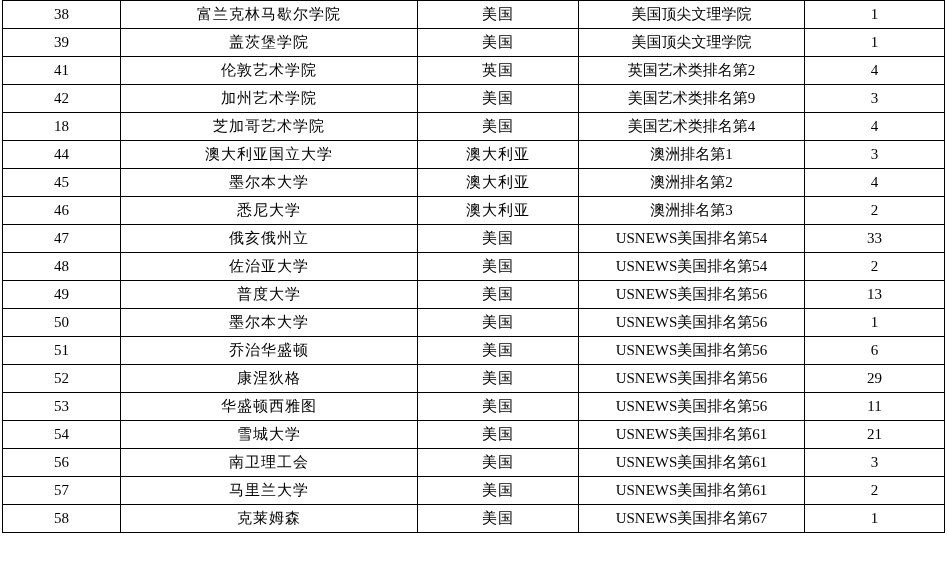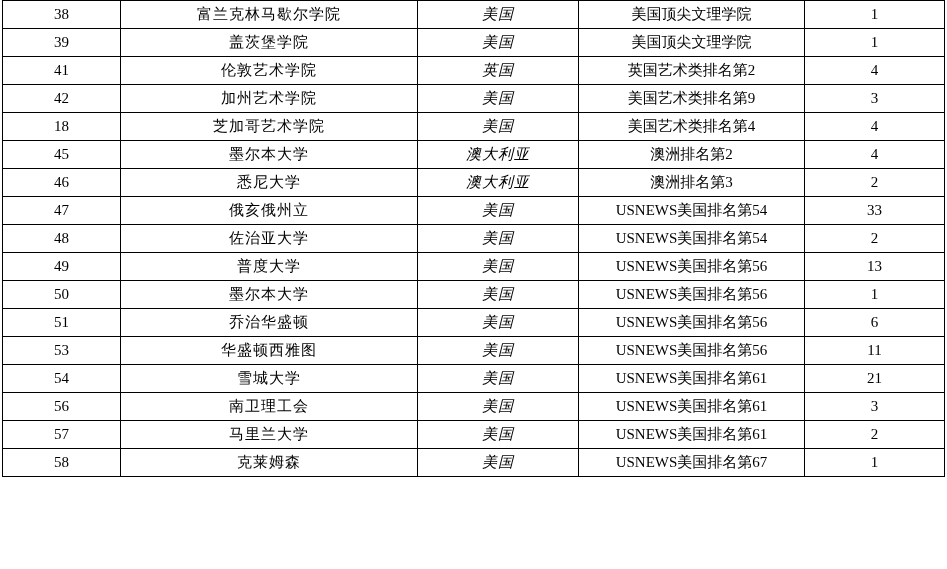--- a/index.html
+++ b/index.html
@@ -48,21 +48,20 @@
     font-family: "Liberation Serif", "DejaVu Serif", serif;
     font-size: 14px;
   }
   td.cell-name {
     font-size: 16px;
     letter-spacing: 1px;
   }
   td.cell-country {
     font-size: 15px;
     letter-spacing: 1px;
-    font-style: italic;
   }
   td.cell-note {
     font-size: 14.5px;
   }
 </style>
 </head>
 <body>
 
 <div id="sheet">
   <table class="data-table">
@@ -103,20 +102,27 @@
           <td class="cell-count">3</td>
         </tr>
         <tr>
           <td class="cell-rank">18</td>
           <td class="cell-name">芝加哥艺术学院</td>
           <td class="cell-country">美国</td>
           <td class="cell-note">美国艺术类排名第4</td>
           <td class="cell-count">4</td>
         </tr>
         <tr>
+          <td class="cell-rank">44</td>
+          <td class="cell-name">澳大利亚国立大学</td>
+          <td class="cell-country">澳大利亚</td>
+          <td class="cell-note">澳洲排名第1</td>
+          <td class="cell-count">3</td>
+        </tr>
+        <tr>
           <td class="cell-rank">45</td>
           <td class="cell-name">墨尔本大学</td>
           <td class="cell-country">澳大利亚</td>
           <td class="cell-note">澳洲排名第2</td>
           <td class="cell-count">4</td>
         </tr>
         <tr>
           <td class="cell-rank">46</td>
           <td class="cell-name">悉尼大学</td>
           <td class="cell-country">澳大利亚</td>
@@ -152,20 +158,27 @@
           <td class="cell-count">1</td>
         </tr>
         <tr>
           <td class="cell-rank">51</td>
           <td class="cell-name">乔治华盛顿</td>
           <td class="cell-country">美国</td>
           <td class="cell-note">USNEWS美国排名第56</td>
           <td class="cell-count">6</td>
         </tr>
         <tr>
+          <td class="cell-rank">52</td>
+          <td class="cell-name">康涅狄格</td>
+          <td class="cell-country">美国</td>
+          <td class="cell-note">USNEWS美国排名第56</td>
+          <td class="cell-count">29</td>
+        </tr>
+        <tr>
           <td class="cell-rank">53</td>
           <td class="cell-name">华盛顿西雅图</td>
           <td class="cell-country">美国</td>
           <td class="cell-note">USNEWS美国排名第56</td>
           <td class="cell-count">11</td>
         </tr>
         <tr>
           <td class="cell-rank">54</td>
           <td class="cell-name">雪城大学</td>
           <td class="cell-country">美国</td>

